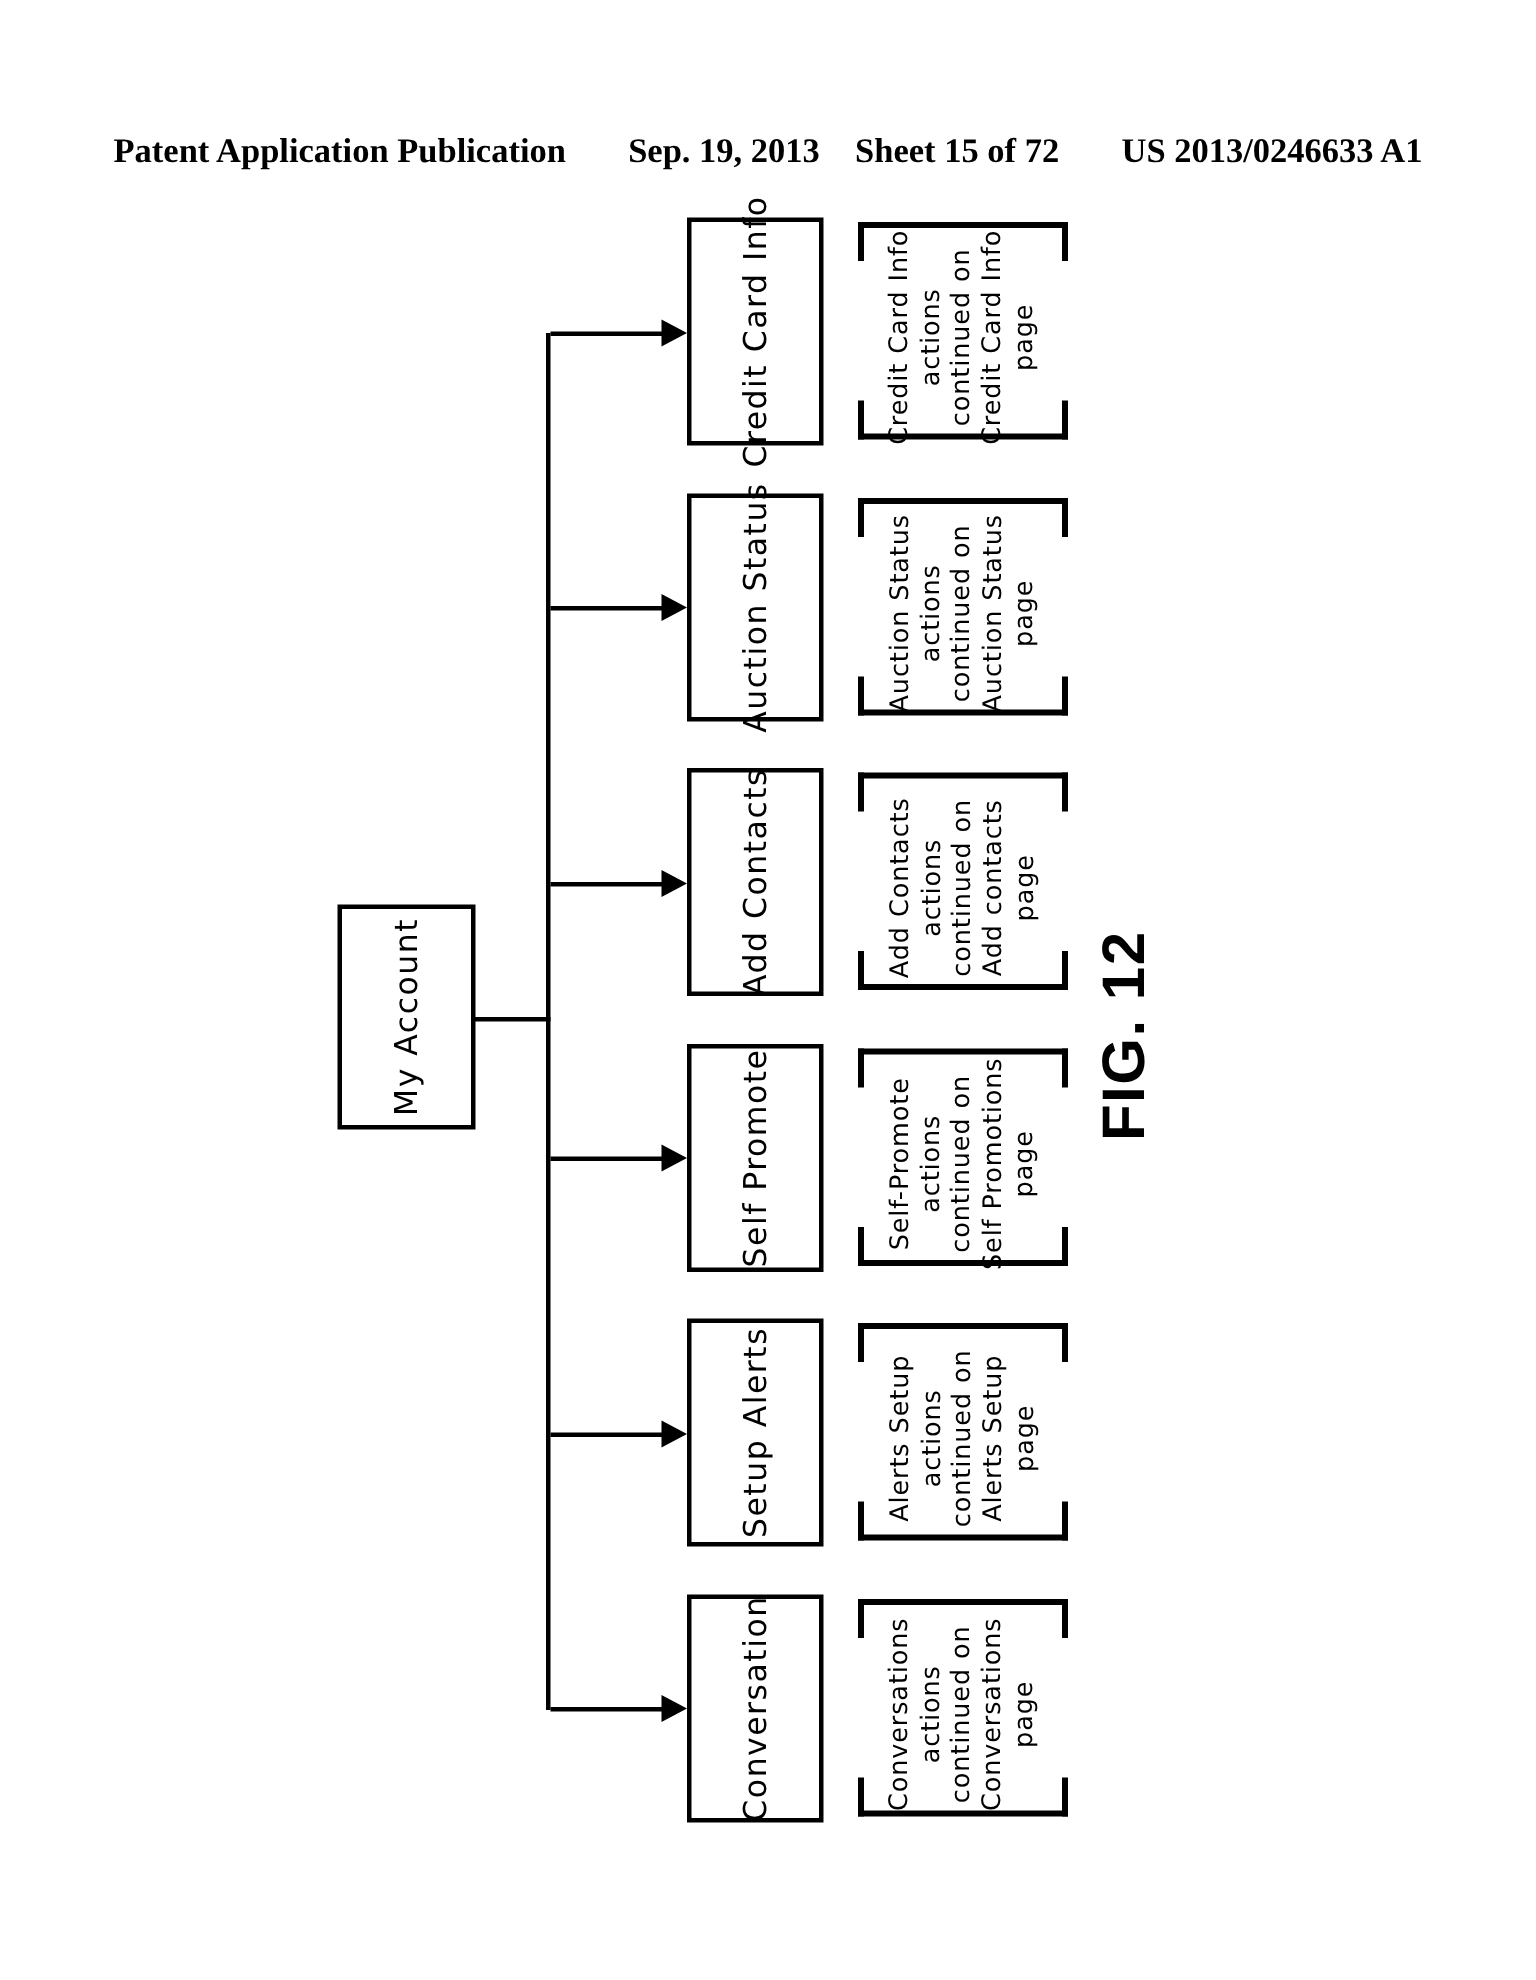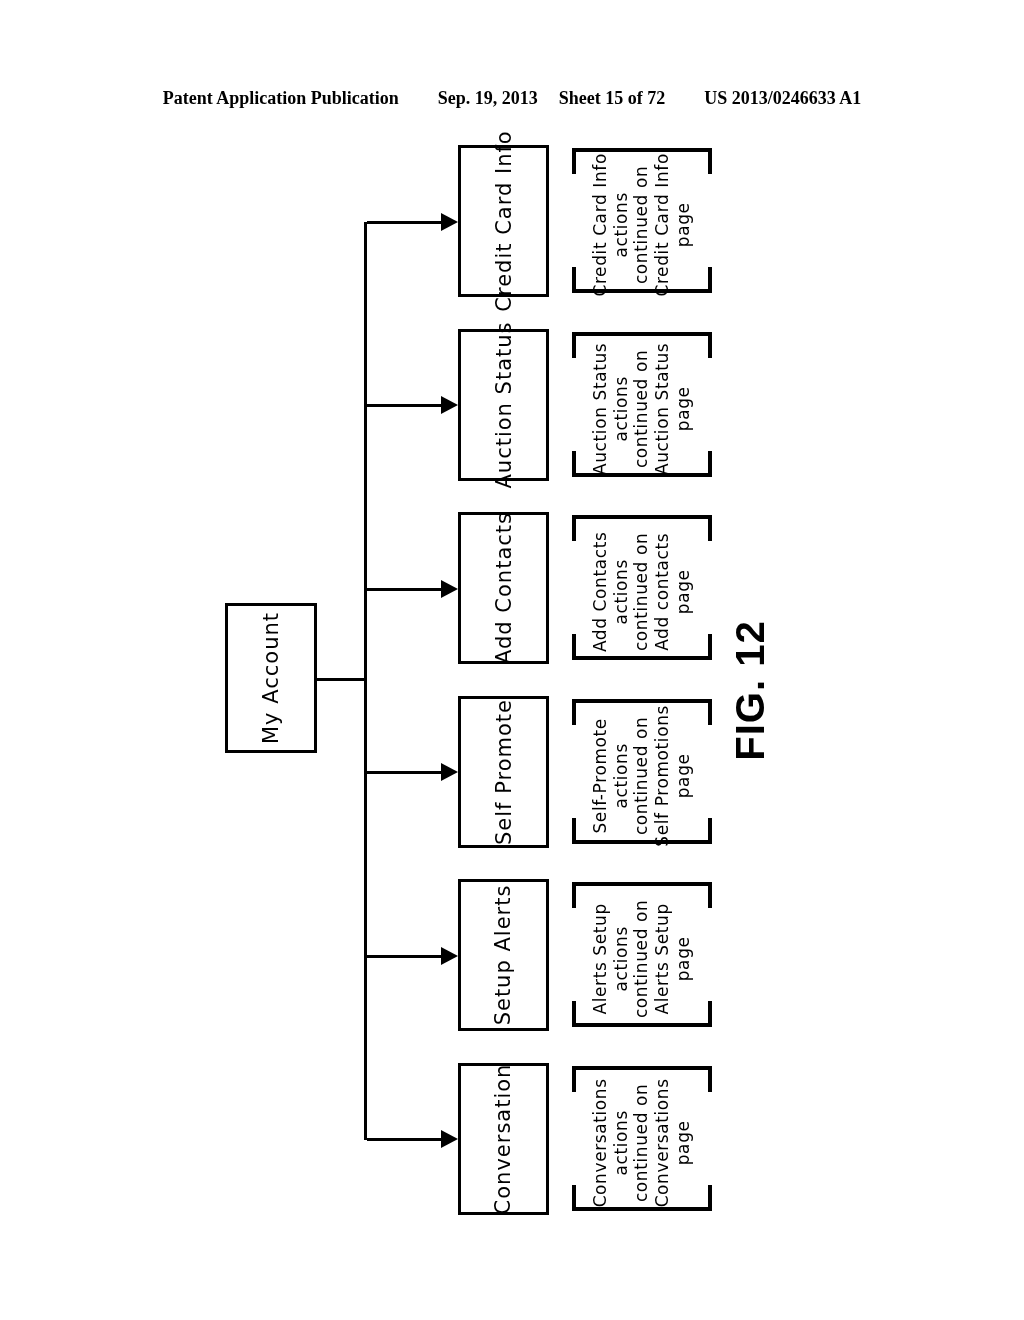--- a/index.html
+++ b/index.html
@@ -17,21 +17,21 @@
 
   
   .patent-header {
     position: absolute;
     top: 88px;
     left: 0;
     width: 1024px;
     text-align: center;
     font-family: "Liberation Serif", serif;
     font-weight: bold;
-    font-size: 18px;
+    font-size: 23px;
     color: #000;
     white-space: nowrap;
     letter-spacing: 0px;
   }
   .patent-header .seg { display: inline-block; vertical-align: baseline; }
   .gap-lg { display: inline-block; width: 30px; }
   .gap-sm { display: inline-block; width: 12px; }
 
   
   .diagram {

